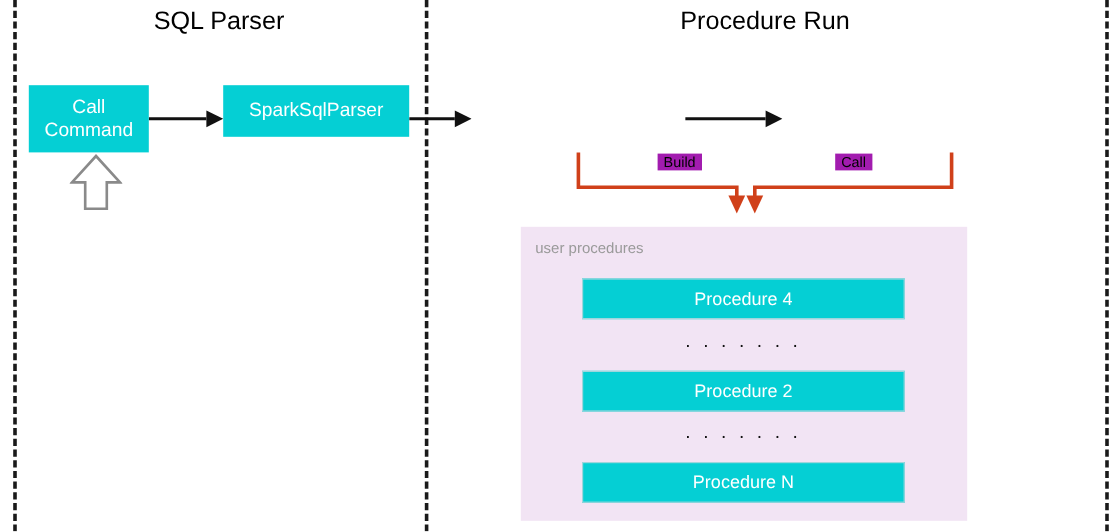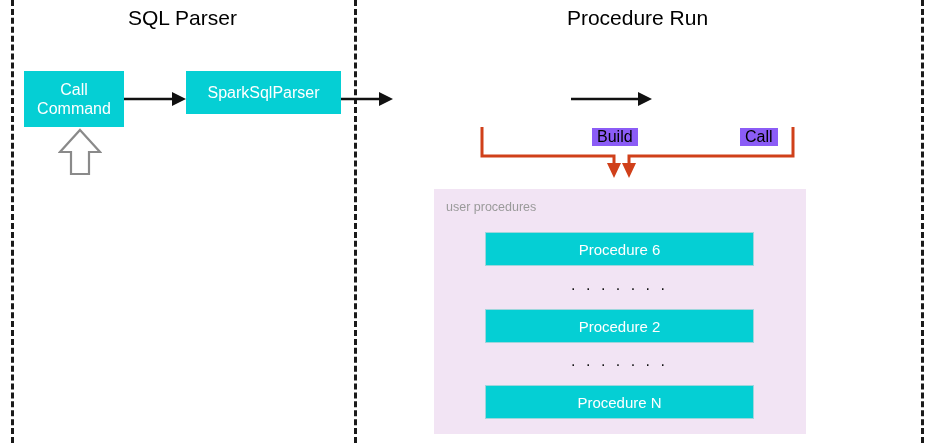--- a/index.html
+++ b/index.html
@@ -112,26 +112,25 @@
   #orange-layer {
     position: absolute;
     left: 0;
     top: 0;
     width: 932px;
     height: 443px;
     pointer-events: none;
   }
   .edge-label {
     position: absolute;
-    font-size: 16px;
+    font-size: 12px;
     color: #000000;
-    background: #8b5cf6;
+    background: #a21caf;
     padding: 0 5px;
     white-space: nowrap;
-    margin-left: 44px;
   }
   #label-build { left: 548px; top: 128px; }
   #label-call  { left: 696px; top: 128px; }
 
   
   #user-proc-panel {
     position: absolute;
     left: 434px;
     top: 173px;
     width: 372px;
@@ -221,21 +220,21 @@
     <path d="M 793 127 L 793 156 L 629 156 L 629 164" fill="none" stroke="#D0401A" stroke-width="3"></path>
     <polygon points="622,163 636,163 629,178" fill="#D0401A"></polygon>
   </svg>
 
   <div class="edge-label" id="label-build">Build</div>
   <div class="edge-label" id="label-call">Call</div>
 
   <div id="user-proc-panel">
     <div id="user-proc-caption">user procedures</div>
 
-    <div class="proc-box" id="proc-1">Procedure 6</div>
+    <div class="proc-box" id="proc-1">Procedure 4</div>
 
     <div class="dots" id="dots-1">. . . . . . .</div>
 
     <div class="proc-box" id="proc-2">Procedure 2</div>
 
     <div class="dots" id="dots-2">. . . . . . .</div>
 
     <div class="proc-box" id="proc-3">Procedure N</div>
   </div>
 

